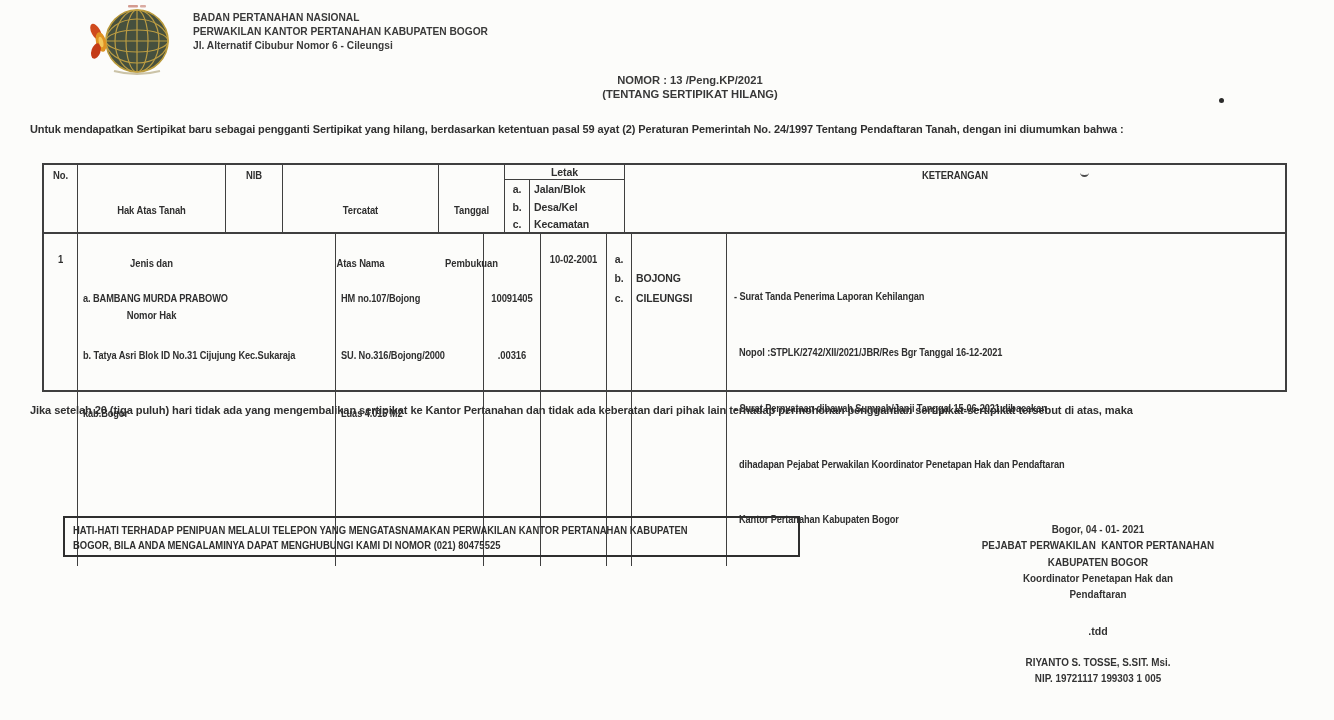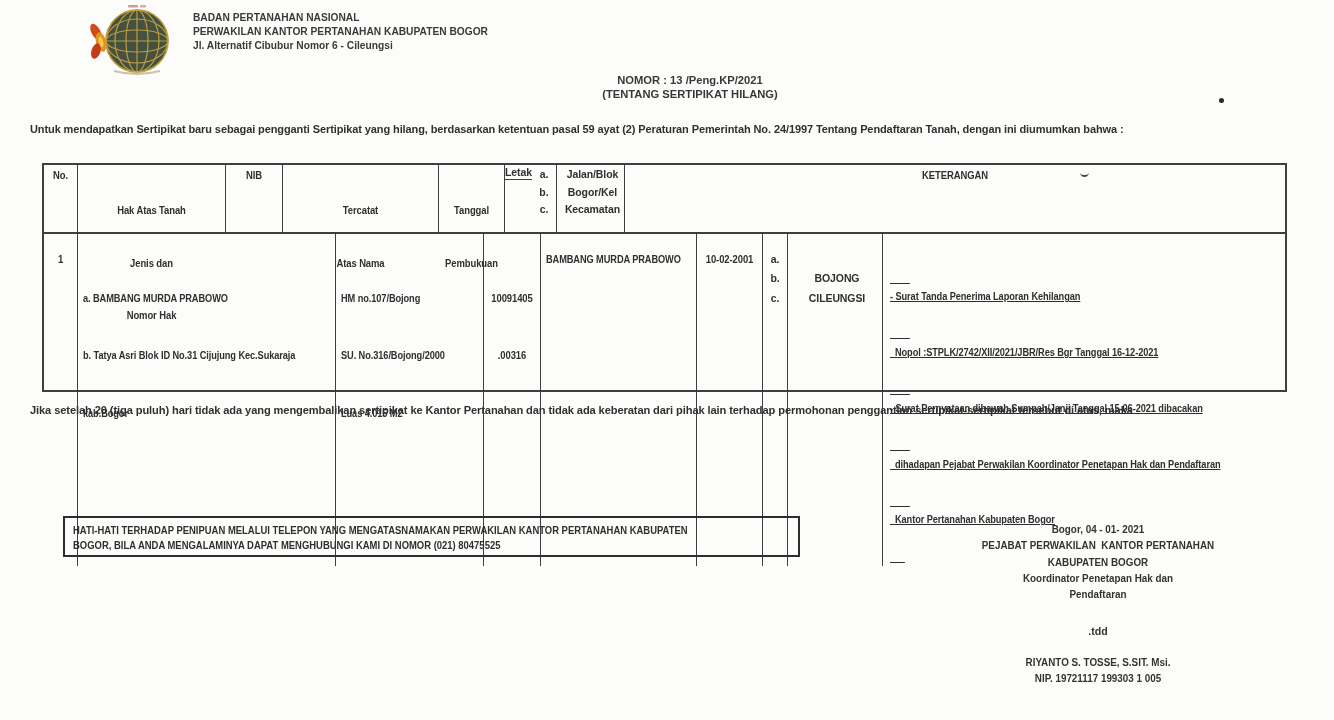--- a/index.html
+++ b/index.html
@@ -36,28 +36,28 @@
   .cell{border-right:1.5px solid #3f3f3f;box-sizing:border-box;font-size:10.5px;letter-spacing:-.1px;overflow:visible;}
   .cell:last-child{border-right:none;}
   .w-no{width:34px}.w-pem{width:258px}.w-hak{width:148px}.w-nib{width:57px}
   .w-ter{width:156px}.w-tgl{width:66px}.w-let{width:120px}.w-ket{flex:1}
   .hc{padding-top:2px;text-align:center;line-height:17.5px;}
   .bc{padding-top:16px;line-height:19.3px;}
   .bc-left{padding-left:5px;text-align:left;}
   .bc-center{text-align:center;}
   .lines div{white-space:pre;}
   
-  .let{padding:0;display:flex;flex-direction:row;}
+  .let{padding:0;display:flex;flex-direction:column;}
   .let-title{height:14px;line-height:15px;border-bottom:1.5px solid #3f3f3f;text-align:center;}
   .let-grid{flex:1;display:flex;}
   .let-keys{width:25px;border-right:1.5px solid #3f3f3f;text-align:center;box-sizing:border-box;}
-  .let-labels{flex:1;padding-left:4px;text-align:center;}
+  .let-labels{flex:1;padding-left:4px;text-align:left;}
   .let-grid.hdr .let-keys,.let-grid.hdr .let-labels{line-height:17.6px;padding-top:1px;}
   .let-grid.bdy .let-keys,.let-grid.bdy .let-labels{line-height:19.3px;padding-top:16px;}
-  .ket-b{padding:16px 4px 0 7px;line-height:18.6px;text-align:left;text-decoration:underline;}
+  .ket-b{padding:16px 4px 0 7px;line-height:18.6px;text-align:left;}
 
   
   .warn{left:63px;top:516px;width:737px;height:41px;border:2px solid #2e2e2e;box-sizing:border-box;
         padding:5px 0 0 8px;font-size:10.5px;line-height:15px;color:#2f2f2f;}
   .warn .lines div{white-space:pre;}
 
   
   .sig{left:957px;top:521px;width:282px;text-align:center;font-size:10.6px;line-height:16.3px;color:#333;}
   .sig div{white-space:pre;}
   .ttd{left:957px;top:625px;width:282px;text-align:center;font-size:10.6px;}
@@ -140,21 +140,21 @@
     <div class="cell w-let let">
       <div class="let-title">Letak</div>
       <div class="let-grid hdr">
         <div class="let-keys lines">
           <div>a.</div>
           <div>b.</div>
           <div>c.</div>
         </div>
         <div class="let-labels lines">
           <div>Jalan/Blok</div>
-          <div>Bogor/Kel</div>
+          <div>Desa/Kel</div>
           <div>Kecamatan</div>
         </div>
       </div>
     </div>
     <div class="cell w-ket hc">
       <div class="sxc">KETERANGAN</div>
     </div>
   </div>
 
   <div class="row-b">
@@ -173,23 +173,20 @@
         <div>HM no.107/Bojong</div>
         <div>SU. No.316/Bojong/2000</div>
         <div>Luas 4.015 M2</div>
       </div>
     </div>
     <div class="cell w-nib bc bc-center lines">
       <div class="sxc">
         <div>10091405</div>
         <div>.00316</div>
       </div>
-    </div>
-    <div class="cell w-ter bc bc-left">
-      <div class="sxl pre">BAMBANG MURDA PRABOWO</div>
     </div>
     <div class="cell w-tgl bc bc-center">
       <div class="sxc">10-02-2001</div>
     </div>
     <div class="cell w-let let">
       <div class="let-grid bdy">
         <div class="let-keys lines">
           <div>a.</div>
           <div>b.</div>
           <div>c.</div>

